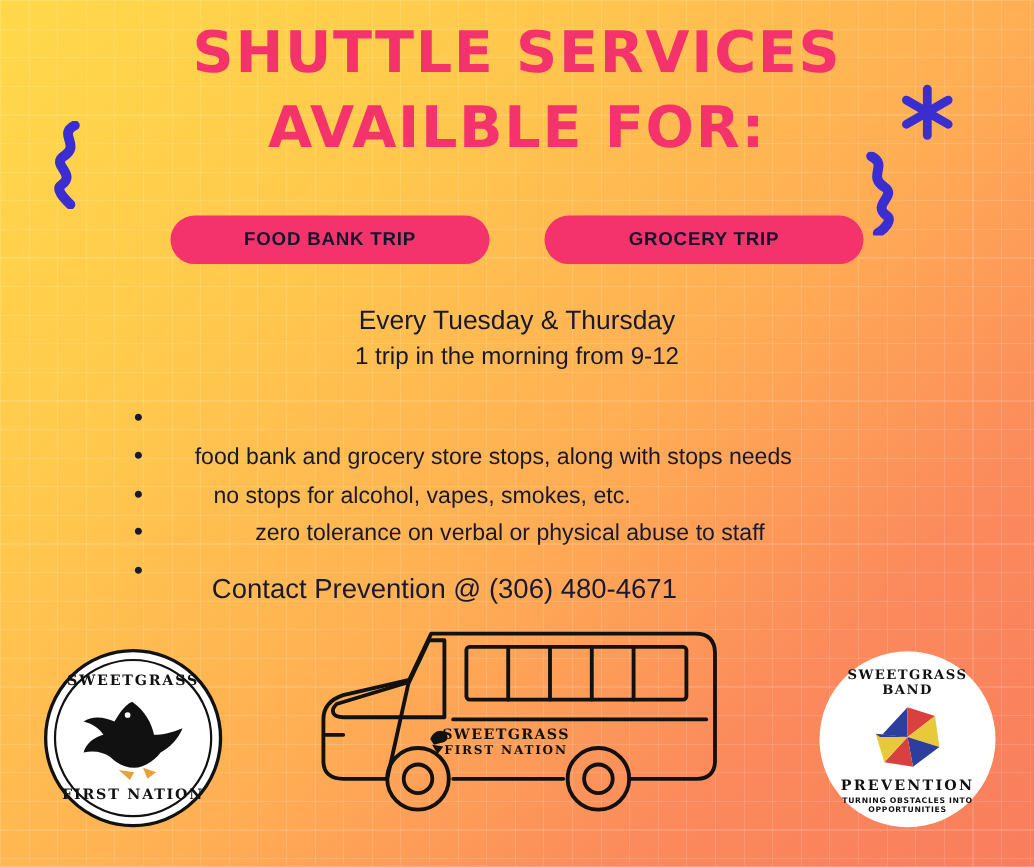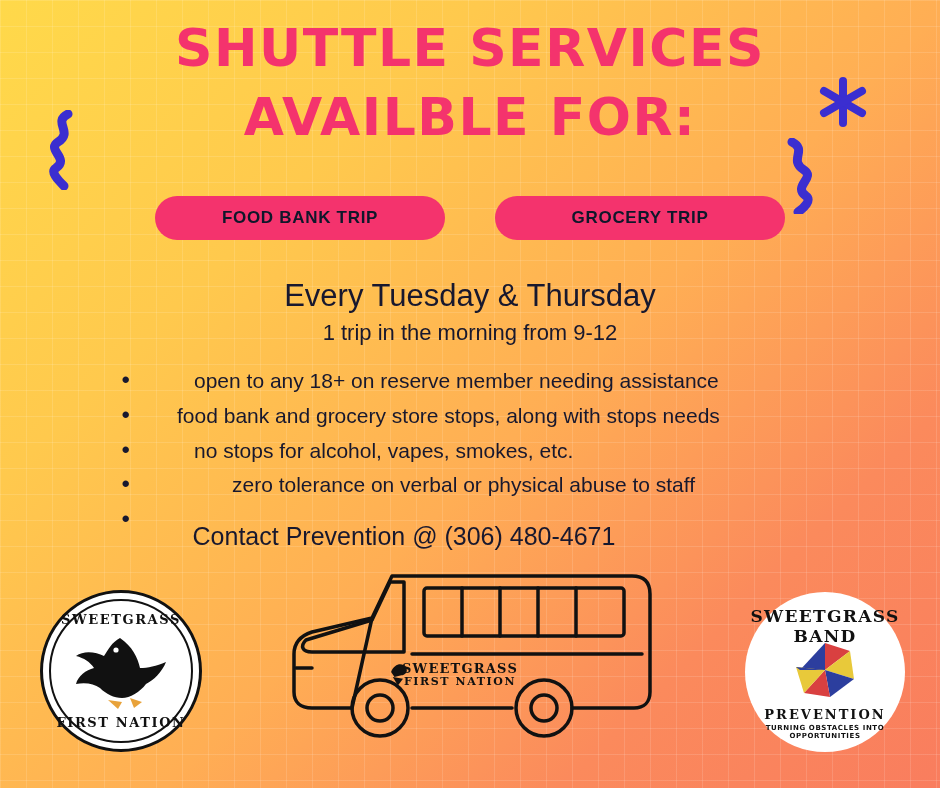--- a/index.html
+++ b/index.html
@@ -71,21 +71,21 @@
 
   .schedule {
     position: absolute;
     top: 276px;
     left: 0;
     width: 940px;
     text-align: center;
     color: #18182e;
   }
   .schedule .headline {
-    font-size: 31px;
+    font-size: 24px;
     line-height: 1.3;
     margin-bottom: 2px;
   }
   .schedule .sub {
     font-size: 22px;
     line-height: 1.35;
   }
 
   .bullets {
     position: absolute;
@@ -211,21 +211,21 @@
     inset: 0;
     border-radius: 50%;
     background: #fff;
   }
   .logo-right .rt {
     position: absolute;
     left: 0; top: 14px;
     width: 160px;
     text-align: center;
     font-family: "DejaVu Serif", serif;
-    font-size: 17px;
+    font-size: 12px;
     font-weight: bold;
     letter-spacing: 1.3px;
     color: #111;
   }
   .logo-right .rm {
     position: absolute;
     left: 0; bottom: 30px;
     width: 160px;
     text-align: center;
     font-family: "DejaVu Serif", serif;
@@ -286,21 +286,20 @@
   </div>
 
   <div class="schedule">
     <div class="headline">Every Tuesday &amp; Thursday</div>
     <div class="sub">1 trip in the morning from 9-12</div>
   </div>
 
   <div class="bullets">
     <div class="bullet-row center-1">
       <span class="bullet-dot">•</span>
-      <span class="bullet-text">open to any 18+ on reserve member needing assistance</span>
     </div>
     <div class="bullet-row center-2">
       <span class="bullet-dot">•</span>
       <span class="bullet-text">food bank and grocery store stops, along with stops needs</span>
     </div>
     <div class="bullet-row center-3">
       <span class="bullet-dot">•</span>
       <span class="bullet-text">no stops for alcohol, vapes, smokes, etc.</span>
     </div>
     <div class="bullet-row center-4">

